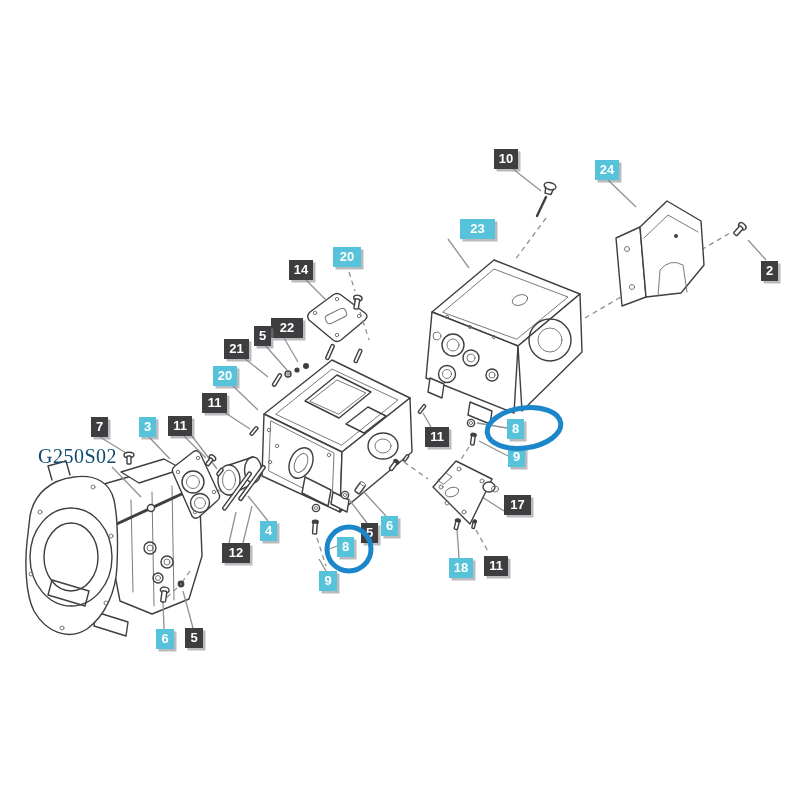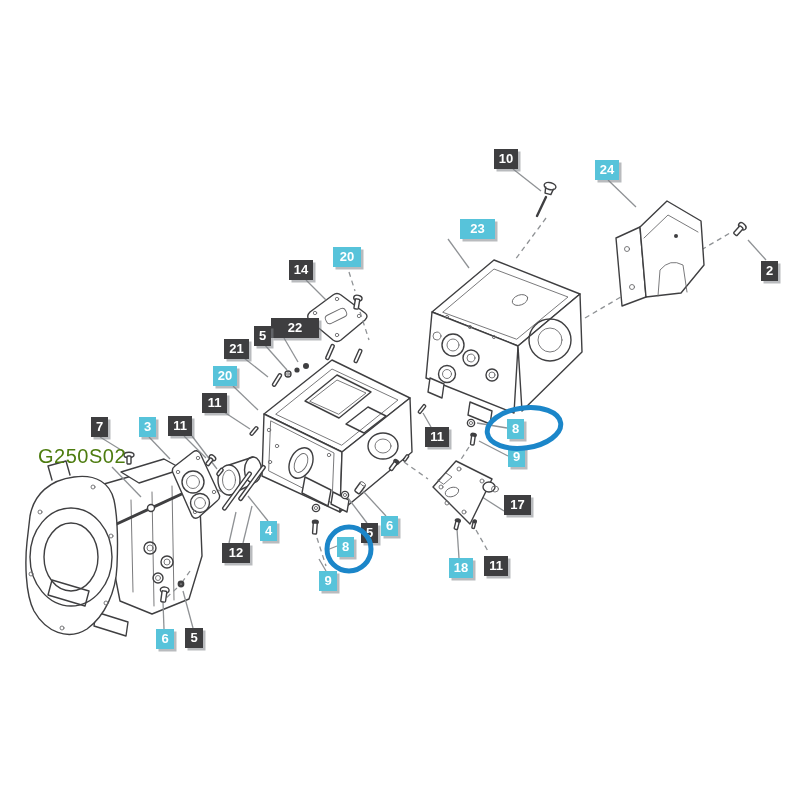--- a/index.html
+++ b/index.html
@@ -11,21 +11,21 @@
   .ln2{stroke:#6b6b6d;stroke-width:0.9;fill:none;stroke-linejoin:round;stroke-linecap:round;}
   .wfill{fill:#ffffff;}
   .dfill{fill:#3f3f41;stroke:none;}
   
   .tag{position:absolute;height:20px;min-width:17px;padding:0 3px;box-sizing:border-box;
        display:flex;align-items:center;justify-content:center;
        font-weight:bold;font-size:13px;line-height:20px;color:#ffffff;
        box-shadow:2.5px 2.5px 0 rgba(128,132,136,0.55);}
   .tag.dark{background:#3e3e40;}
   .tag.cyan{background:#57c3da;}
-  .model-label{position:absolute;font-size:20px;font-weight:500;letter-spacing:0.5px;color:#4d7c0f;}
+  .model-label{position:absolute;font-size:20px;font-weight:500;letter-spacing:0.5px;color:#0c4a6e;font-family:Liberation Serif, serif;}
 </style>
 </head>
 <body>
 
 <div class="stage">
 
   <svg class="layer" viewBox="0 0 800 800">
 
     <g>
       <path class="ln wfill" d="M104,484 L170,465 L199,480 L202,556 L189,599 L152,614 L120,601 L112,560 Z"></path>
@@ -291,21 +291,21 @@
 
   <div class="model-label" style="left:38px;top:445px">G250S02</div>
 
   <div id="tags-layer">
       <div class="tag dark" style="left: 494px; top: 149px; width: 24px;">10</div>
       <div class="tag cyan" style="left: 595px; top: 160px; width: 24px;">24</div>
       <div class="tag dark" style="left: 761px; top: 261px; width: 17px;">2</div>
       <div class="tag cyan" style="left: 454px; top: 219px; width: 35px; margin-left: 6px;">23</div>
       <div class="tag dark" style="left: 289px; top: 260px; width: 24px;">14</div>
       <div class="tag cyan" style="left: 333px; top: 247px; width: 28px;">20</div>
-      <div class="tag dark" style="left: 271px; top: 318px; width: 48px;">22</div>
+      <div class="tag dark" style="left: 271px; top: 318px; width: 32px;">22</div>
       <div class="tag dark" style="left: 254px; top: 326px; width: 17px;">5</div>
       <div class="tag dark" style="left: 224px; top: 339px; width: 25px;">21</div>
       <div class="tag cyan" style="left: 213px; top: 366px; width: 24px;">20</div>
       <div class="tag dark" style="left: 202px; top: 393px; width: 25px;">11</div>
       <div class="tag dark" style="left: 168px; top: 416px; width: 24px;">11</div>
       <div class="tag cyan" style="left: 139px; top: 417px; width: 17px;">3</div>
       <div class="tag dark" style="left: 91px; top: 417px; width: 17px;">7</div>
       <div class="tag cyan" style="left: 260px; top: 521px; width: 17px;">4</div>
       <div class="tag dark" style="left: 222px; top: 543px; width: 28px;">12</div>
       <div class="tag dark" style="left: 425px; top: 427px; width: 24px;">11</div>

